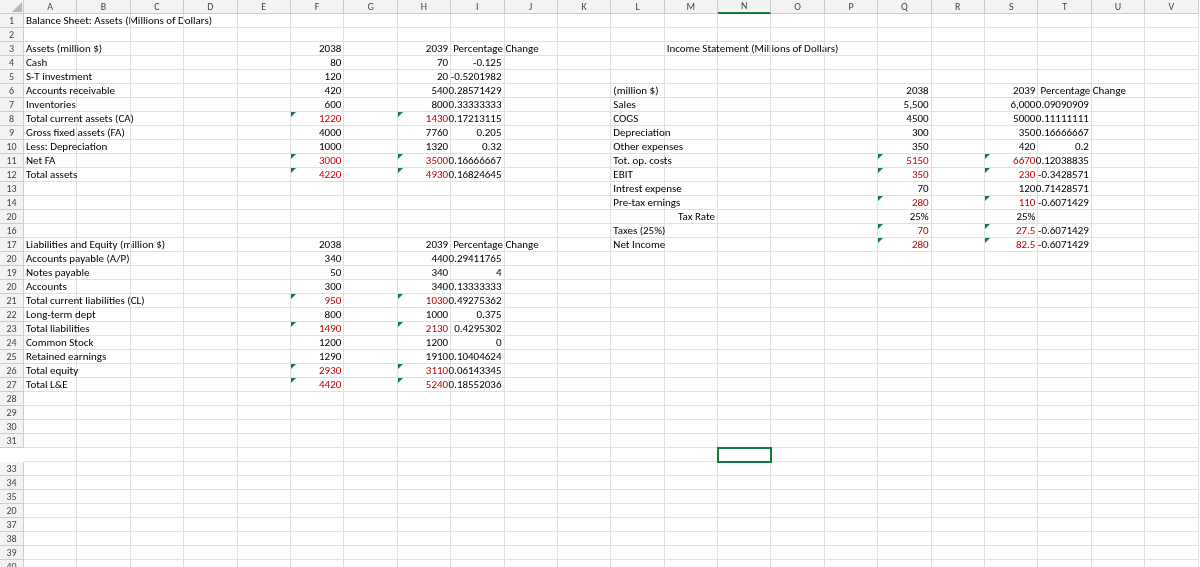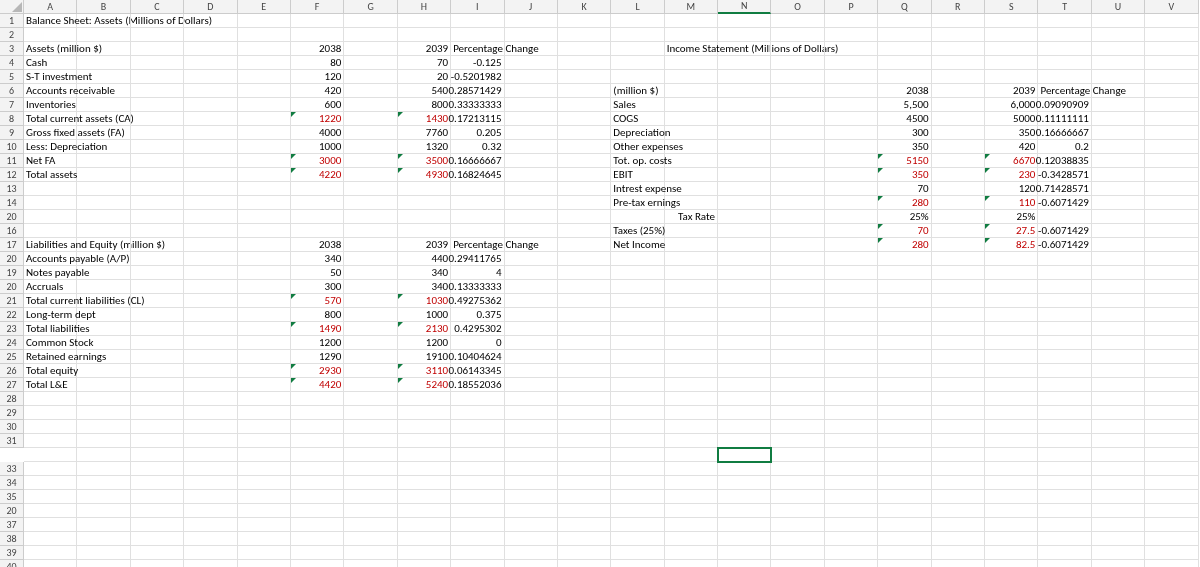--- a/index.html
+++ b/index.html
@@ -541,21 +541,21 @@
     <div class="cell"></div>
     <div class="cell"></div>
     <div class="cell"></div>
     <div class="cell"></div>
     <div class="cell"></div>
     <div class="cell"></div>
     <div class="cell"></div>
     <div class="cell"></div>
     <div class="cell"></div>
     <div class="cell rowhdr">20</div>
-    <div class="cell">Accruals</div>
+    <div class="cell">Accounts</div>
     <div class="cell"></div>
     <div class="cell"></div>
     <div class="cell"></div>
     <div class="cell"></div>
     <div class="cell num">300</div>
     <div class="cell"></div>
     <div class="cell num">340</div>
     <div class="cell num">0.13333333</div>
     <div class="cell"></div>
     <div class="cell"></div>
@@ -569,21 +569,21 @@
     <div class="cell"></div>
     <div class="cell"></div>
     <div class="cell"></div>
     <div class="cell"></div>
     <div class="cell rowhdr">21</div>
     <div class="cell">Total current liabilities (CL)</div>
     <div class="cell"></div>
     <div class="cell"></div>
     <div class="cell"></div>
     <div class="cell"></div>
-    <div class="cell num red mark">570</div>
+    <div class="cell num red mark">950</div>
     <div class="cell"></div>
     <div class="cell num red mark">1030</div>
     <div class="cell num">0.49275362</div>
     <div class="cell"></div>
     <div class="cell"></div>
     <div class="cell"></div>
     <div class="cell"></div>
     <div class="cell"></div>
     <div class="cell"></div>
     <div class="cell"></div>

